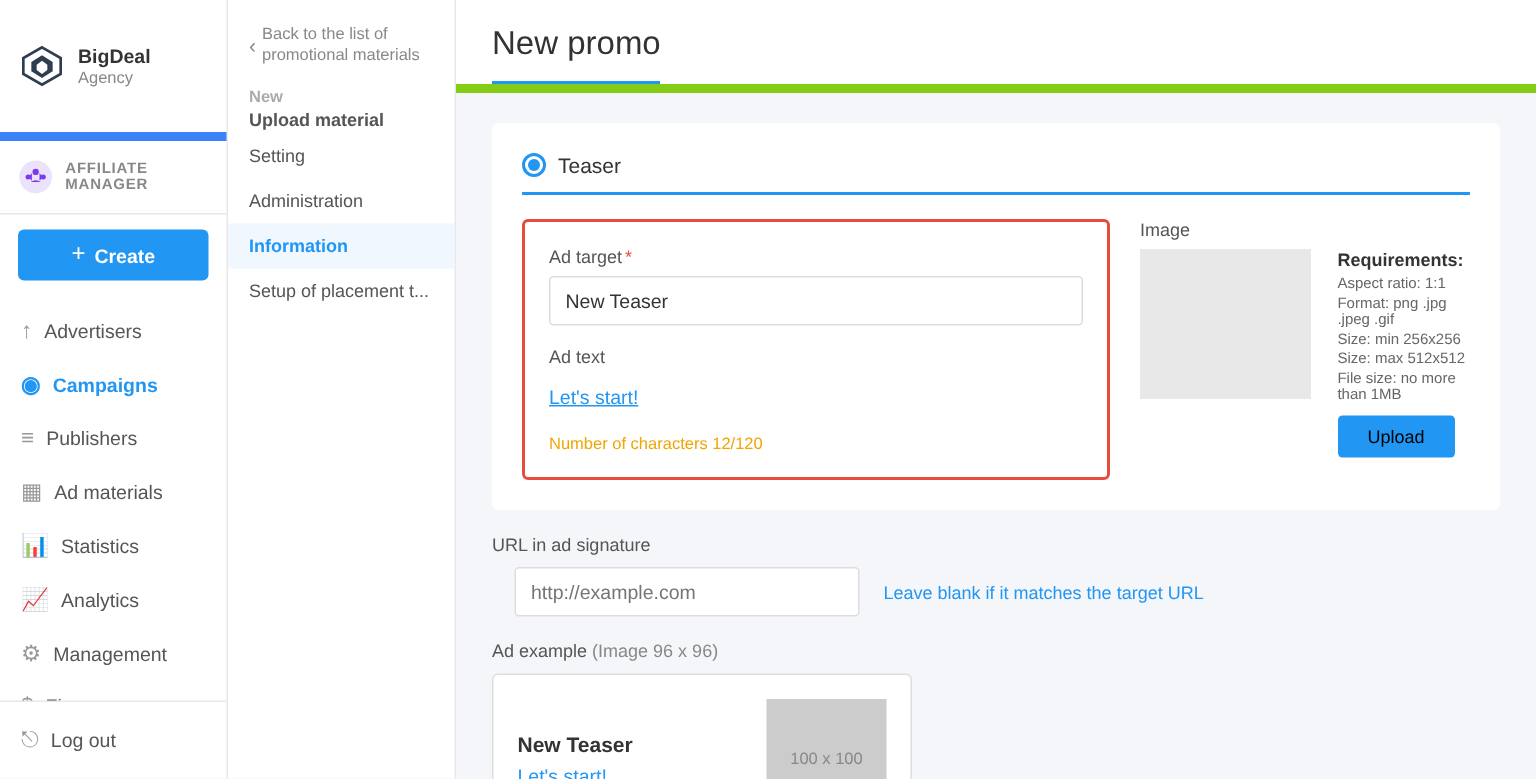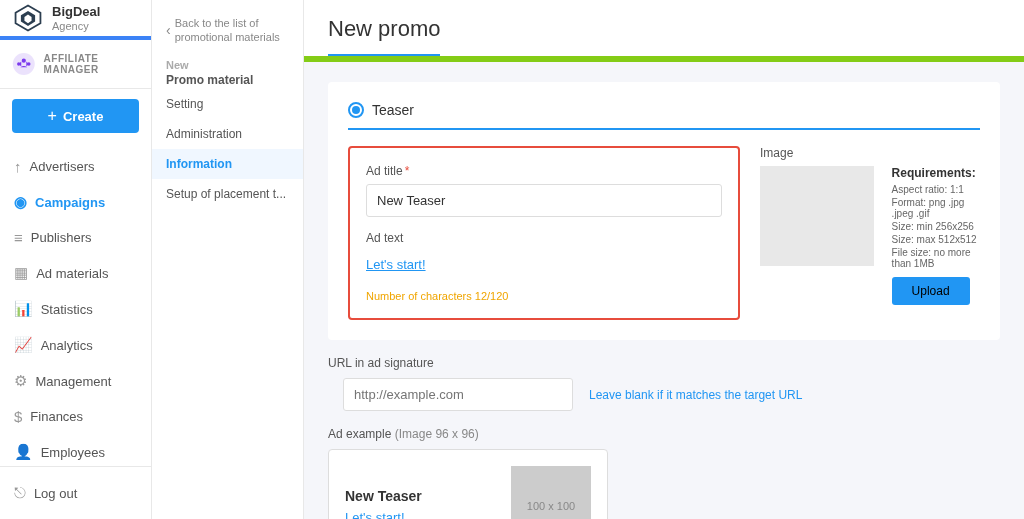--- a/index.html
+++ b/index.html
@@ -1,20 +1,20 @@
 <!DOCTYPE html>
 <html><head>
   <meta charset="utf-8">
   <style>
     * { box-sizing: border-box; margin: 0; padding: 0; }
     body { font-family: 'Segoe UI', Arial, sans-serif; font-size: 13px; color: #333; background: #f5f6fa; display: flex; height: 519px; overflow: hidden; }
 
     
     .sidebar { width: 152px; background: #fff; border-right: 1px solid #e8e8e8; display: flex; flex-direction: column; height: 100%; flex-shrink: 0; }
-    .sidebar-logo { display: flex; align-items: center; padding: 2px 12px; border-bottom: 4px solid #3b82f6; }
+    .sidebar-logo { display: flex; align-items: center; padding: 28px 12px; border-bottom: 6px solid #3b82f6; }
     .logo-icon { width: 32px; height: 32px; margin-right: 8px; }
     .sidebar-role { display: flex; align-items: center; padding: 10px 12px; border-bottom: 1px solid #e8e8e8; }
     .role-icon { width: 28px; height: 28px; margin-right: 8px; }
     .create-btn { margin: 10px 12px; background: #2196f3; color: #fff; border: none; border-radius: 4px; padding: 8px 0; cursor: pointer; font-size: 13px; font-weight: 600; display: flex; align-items: center; justify-content: center; gap: 6px; }
     .create-btn .plus { font-size: 16px; font-weight: 300; }
     .sidebar-nav { flex: 1; overflow-y: auto; padding: 6px 0; }
     .nav-item { display: flex; align-items: center; padding: 9px 14px; cursor: pointer; color: #555; font-size: 13px; gap: 8px; }
     .nav-item.active { color: #2196f3; font-weight: 600; }
     .nav-item .nav-icon { font-size: 15px; color: #999; }
     .nav-item.active .nav-icon { color: #2196f3; }
@@ -160,21 +160,21 @@
 
 <div class="content-area">
 
   <div class="sub-sidebar">
     <div class="back-btn">
       <span class="back-arrow">‹</span>
       <span style="font-size:11px;color:#888;line-height:1.3;">Back to the list of promotional materials</span>
     </div>
     <div style="padding: 8px 14px 2px;">
       <div style="font-size:11px;color:#aaa;font-weight:600;">New</div>
-      <div style="font-size:12px;color:#555;font-weight:600;margin-top:2px;">Promo material</div>
+      <div style="font-size:12px;color:#555;font-weight:600;margin-top:2px;">Upload material</div>
     </div>
     <div class="sub-nav-item">Setting</div>
     <div class="sub-nav-item">Administration</div>
     <div class="sub-nav-item active">Information</div>
     <div class="sub-nav-item">Setup of placement t...</div>
   </div>
 
   <div class="content-wrapper">
     <div class="page-header-wrapper">
       <h1 class="page-title">New promo</h1>
@@ -188,21 +188,21 @@
           <span class="teaser-label">Teaser</span>
         </div>
 
         <div class="form-image-row">
 
           <div class="form-section">
             <div class="red-border-box">
 
               <div>
                 <div class="field-label">
-                  <span>Ad title</span><span class="required-star">*</span>
+                  <span>Ad target</span><span class="required-star">*</span>
                 </div>
                 <input type="text" class="text-input" value="New Teaser" style="">
               </div>
 
               <div class="ad-text-section">
                 <div class="field-label">Ad text</div>
                 <a class="link-text" href="#">Let's start!</a>
               </div>
 
               <div class="char-count">Number of characters 12/120</div>

